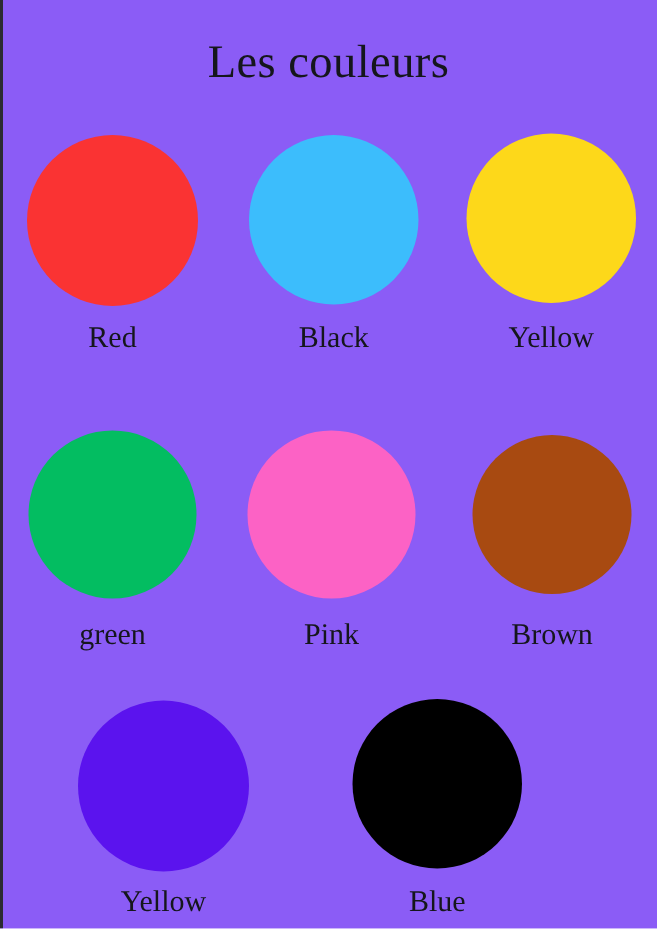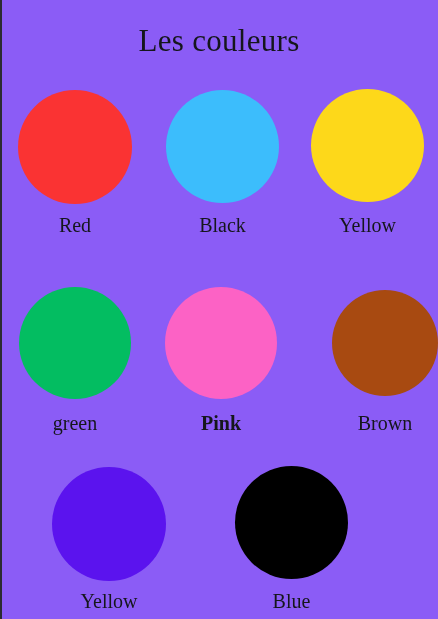--- a/index.html
+++ b/index.html
@@ -80,23 +80,23 @@
       <div class="swatch" style="left: 311px; top: 89px; width: 113px; height: 153px;">
         <span class="swatch-dot" style="width: 113px; height: 113px; background: rgb(253, 216, 26);"></span>
         <span class="swatch-label" style="top: 126px;">Yellow</span>
       </div>
       <div class="swatch" style="left: 19px; top: 287px; width: 112px; height: 152px; text-align: right;">
         <span class="swatch-dot" style="width: 112px; height: 112px; background: rgb(3, 189, 97);"></span>
         <span class="swatch-label" style="top: 126px;">green</span>
       </div>
       <div class="swatch" style="left: 165px; top: 287px; width: 112px; height: 152px;">
         <span class="swatch-dot" style="width: 112px; height: 112px; background: rgb(252, 98, 197);"></span>
-        <span class="swatch-label" style="top: 126px; font-weight: bold;">Pink</span>
+        <span class="swatch-label" style="top: 126px;">Pink</span>
       </div>
-      <div class="swatch" style="left: 332px; top: 290px; width: 106px; height: 146px;">
+      <div class="swatch" style="left: 315px; top: 290px; width: 106px; height: 146px;">
         <span class="swatch-dot" style="width: 106px; height: 106px; background: rgb(168, 74, 17);"></span>
         <span class="swatch-label" style="top: 123px;">Brown</span>
       </div>
       <div class="swatch" style="left: 52px; top: 467px; width: 114px; height: 154px;">
         <span class="swatch-dot" style="width: 114px; height: 114px; background: rgb(91, 19, 238);"></span>
         <span class="swatch-label" style="top: 124px;">Yellow</span>
       </div>
       <div class="swatch" style="left: 235px; top: 466px; width: 113px; height: 153px;">
         <span class="swatch-dot" style="width: 113px; height: 113px; background: rgb(0, 0, 0);"></span>
         <span class="swatch-label" style="top: 125px;">Blue</span>

